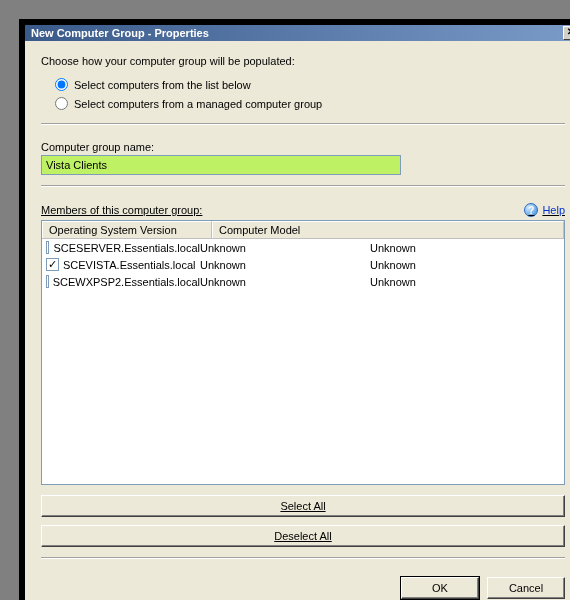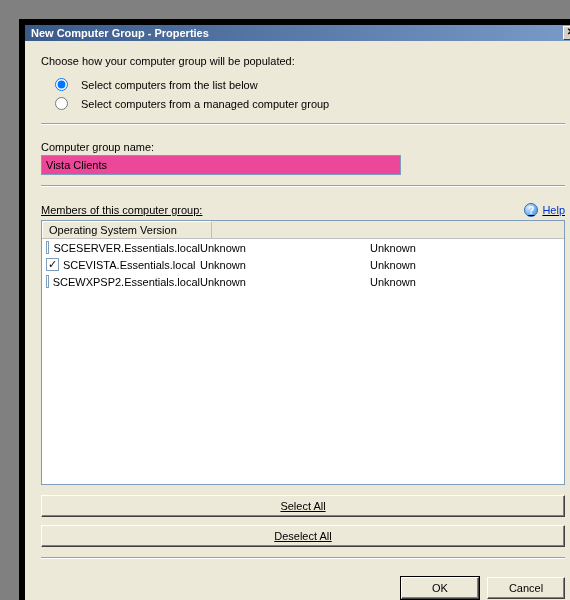--- a/index.html
+++ b/index.html
@@ -52,38 +52,38 @@
     flex: 1;
     padding: 10px 16px 12px 16px;
     display: flex;
     flex-direction: column;
   }
   .instruction { margin: 4px 0 8px 0; }
   .radio-row {
     display: flex;
     align-items: center;
     margin: 3px 0 3px 14px;
-    gap: 13px;
+    gap: 6px;
   }
   .radio-row input { margin: 0; }
   .hr {
     border: none;
     border-top: 1px solid #a0a0a0;
     border-bottom: 1px solid #fff;
     margin: 10px 0;
   }
   .group-name-label { margin: 6px 0 2px 0; }
   .text-input {
     width: 360px;
     height: 20px;
     border: 1px solid #7f9db9;
     padding: 2px 4px;
     font-family: Tahoma, Arial, sans-serif;
     font-size: 11px;
-    background: #ec4899;
+    background: #bef264;
   }
   .members-header {
     display: flex;
     justify-content: space-between;
     align-items: center;
     margin: 6px 0 3px 0;
     text-decoration: underline;
   }
   .help-link {
     color: #0033cc;
@@ -225,20 +225,21 @@
       <span>Members of this computer group:</span>
       <span class="help-link">
         <span class="help-icon">?</span>
         <span>Help</span>
       </span>
     </div>
 
     <div class="listbox">
       <div class="list-header">
         <div class="col col2">Operating System Version</div>
+        <div class="col col3">Computer Model</div>
       </div>
       <div class="list-body" id="list-body">
           <div class="list-row">
             <div class="cell c1">
               <div class="chk"></div>
               <span>SCESERVER.Essentials.local</span>
             </div>
             <div class="cell c2">Unknown</div>
             <div class="cell c3">Unknown</div>
           </div>

